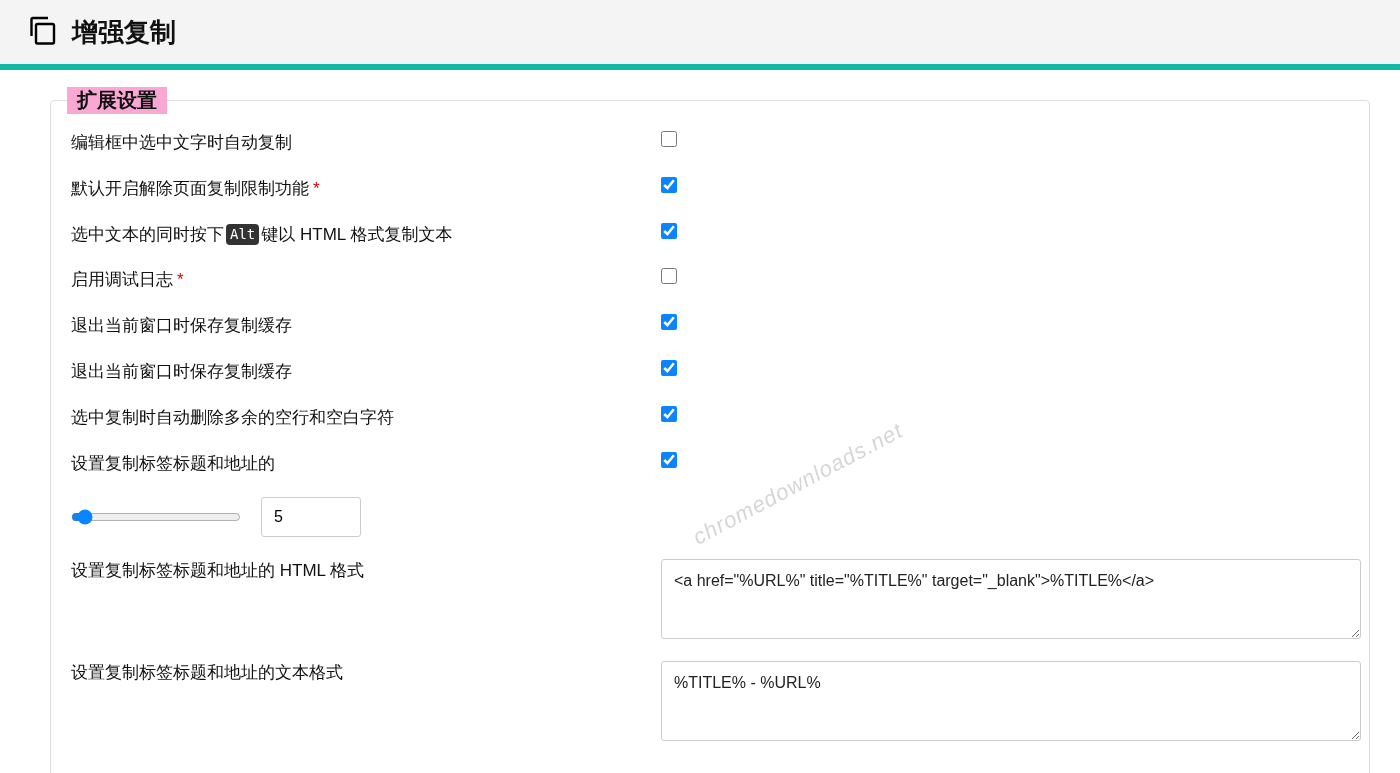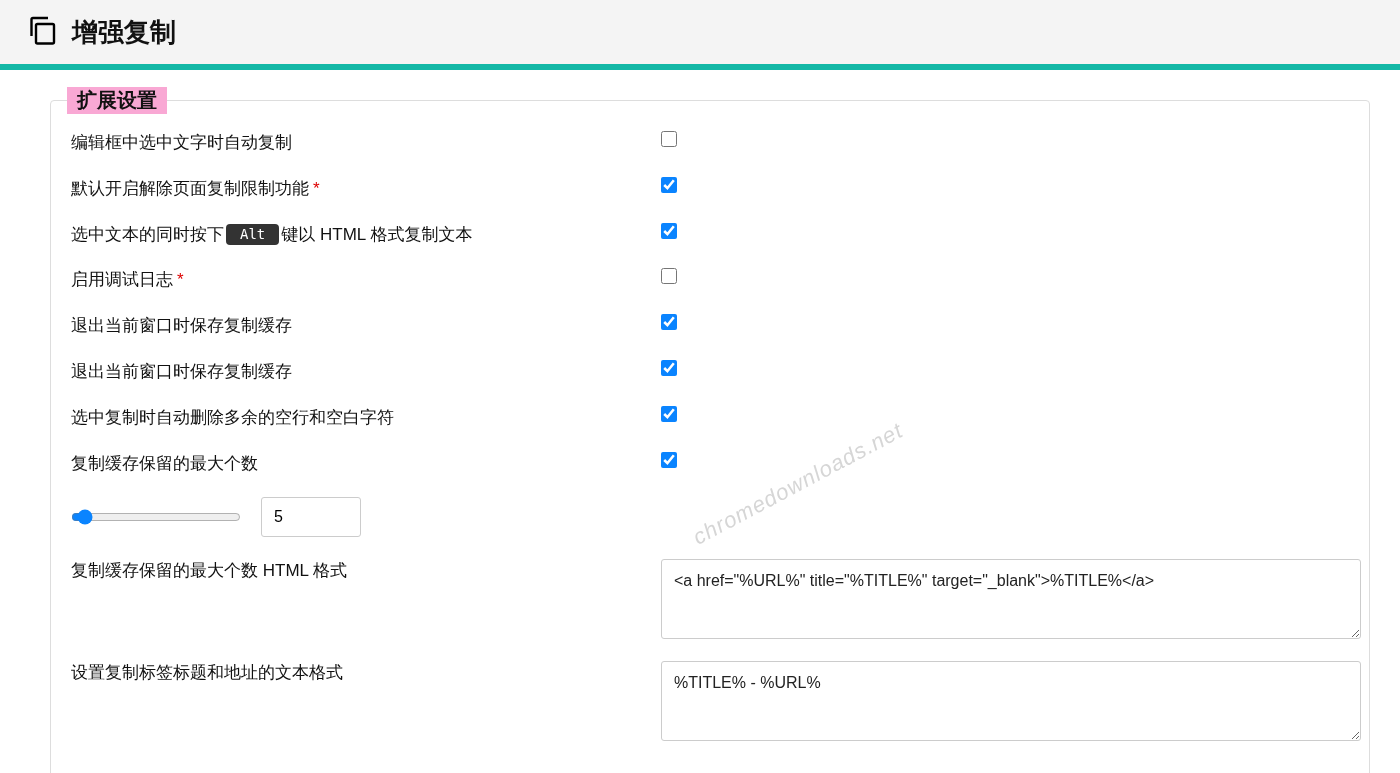--- a/index.html
+++ b/index.html
@@ -7,21 +7,21 @@
 .header { background: #f4f4f4; padding: 12px 24px; display: flex; align-items: center; gap: 12px; border-bottom: 6px solid #14b8a6; }
 .header svg { width: 36px; height: 36px; }
 .header h1 { font-size: 26px; font-weight: 700; }
 .content { padding: 30px 0 40px 20px; }
 .fieldset { border: 1px solid #ddd; border-radius: 4px; margin: 0 30px 0 30px; padding: 30px 20px 20px 20px; position: relative; }
 .legend { position: absolute; top: -14px; left: 16px; background: #f9a8d4; padding: 0 10px; font-size: 20px; font-weight: 700; }
 .row { display: flex; align-items: flex-start; margin-bottom: 22px; }
 .label-col { width: 590px; flex-shrink: 0; font-size: 17px; line-height: 1.4; display: flex; align-items: center; flex-wrap: wrap; text-align: center; }
 .control-col { flex: 1; display: flex; align-items: center; gap: 20px; }
 .asterisk { color: #d00; margin-left: 4px; }
-.kbd { background: #333; color: #fff; border-radius: 4px; padding: 1px 14px; font-family: monospace; font-size: 14px; margin: 0 2px; display: inline-block; }
+.kbd { background: #333; color: #fff; border-radius: 4px; padding: 1px 4px; font-family: monospace; font-size: 14px; margin: 0 2px; display: inline-block; }
 input[type=checkbox] { width: 16px; height: 16px; accent-color: #0a84ff; cursor: pointer; }
 .slider-wrap { display: flex; align-items: center; gap: 20px; }
 input[type=range] { width: 170px; accent-color: #0a84ff; cursor: pointer; }
 .number-box { width: 100px; height: 40px; border: 1px solid #ccc; border-radius: 3px; font-size: 16px; padding: 0 12px; }
 textarea { width: 700px; min-height: 80px; border: 1px solid #ccc; border-radius: 3px; padding: 12px; font-size: 16px; font-family: Arial, sans-serif; resize: both; color: #222; }
 .watermark { position: absolute; top: 370px; left: 630px; transform: rotate(-28deg); color: #bbb; font-size: 22px; font-style: italic; pointer-events: none; opacity: .6; letter-spacing: 1px; }
 </style>
 </head>
 <body>
 
@@ -103,37 +103,37 @@
       <div class="label-col">
           <span>选中复制时自动删除多余的空行和空白字符</span>
         </div>
       <div class="control-col">
           <input type="checkbox" checked="" style="">
         </div>
     </div>
 
     <div class="row">
       <div class="label-col">
-          <span>复制缓存保留的最大个数</span>
+          <span>设置复制标签标题和地址的</span>
         </div>
       <div class="control-col">
           <input type="checkbox" checked="" style="">
         </div>
     </div>
 
     <div class="row">
       <div class="control-col slider-wrap">
         <input type="range" min="1" max="100" value="5" style="">
         <input class="number-box" type="text" value="5" style="">
       </div>
     </div>
 
     <div class="row">
       <div class="label-col">
-          <span>复制缓存保留的最大个数 HTML 格式</span>
+          <span>设置复制标签标题和地址的 HTML 格式</span>
         </div>
       <div class="control-col">
         <textarea id="ta-html" style="">&lt;a href="%URL%" title="%TITLE%" target="_blank"&gt;%TITLE%&lt;/a&gt;</textarea>
       </div>
     </div>
 
     <div class="row">
       <div class="label-col">
           <span>设置复制标签标题和地址的文本格式</span>
         </div>

